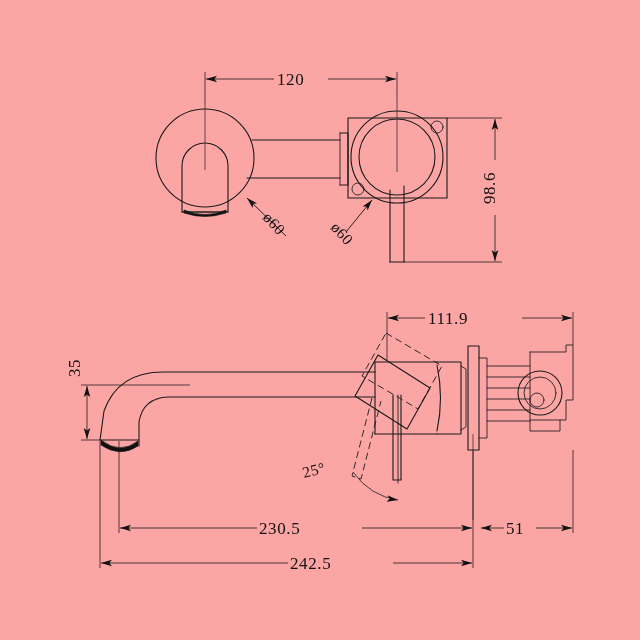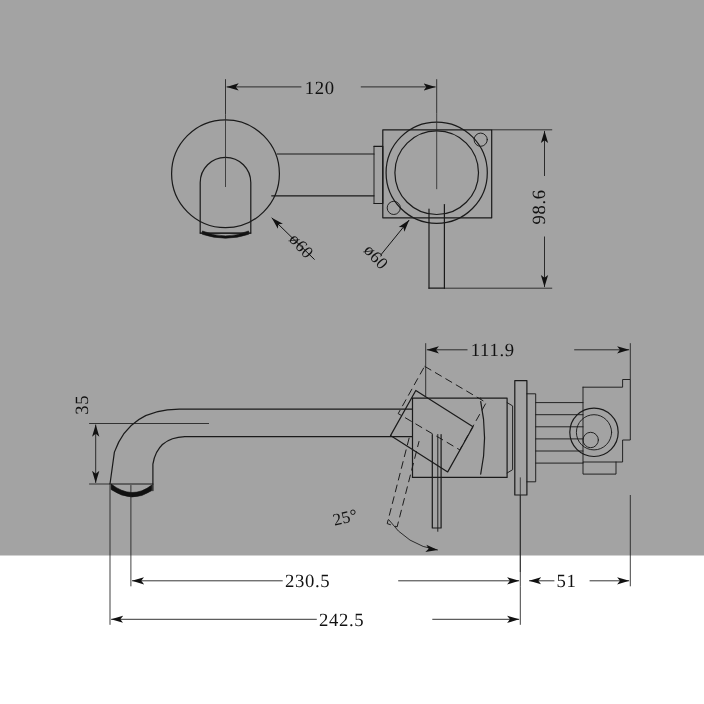--- a/index.html
+++ b/index.html
@@ -9,22 +9,22 @@
   }
   body {
     width: 640px;
     height: 640px;
     font-family: "Liberation Serif", serif;
     overflow: hidden;
   }
   #sheet {
     position: relative;
     width: 640px;
-    height: 505px;
-    background: #a3a3a3;
+    height: 640px;
+    background: #fca5a5;
   }
   svg#drawing {
     display: block;
     width: 640px;
     height: 640px;
   }
   .outline {
     fill: none;
     stroke: #1a1a1a;
     stroke-width: 1.1;

